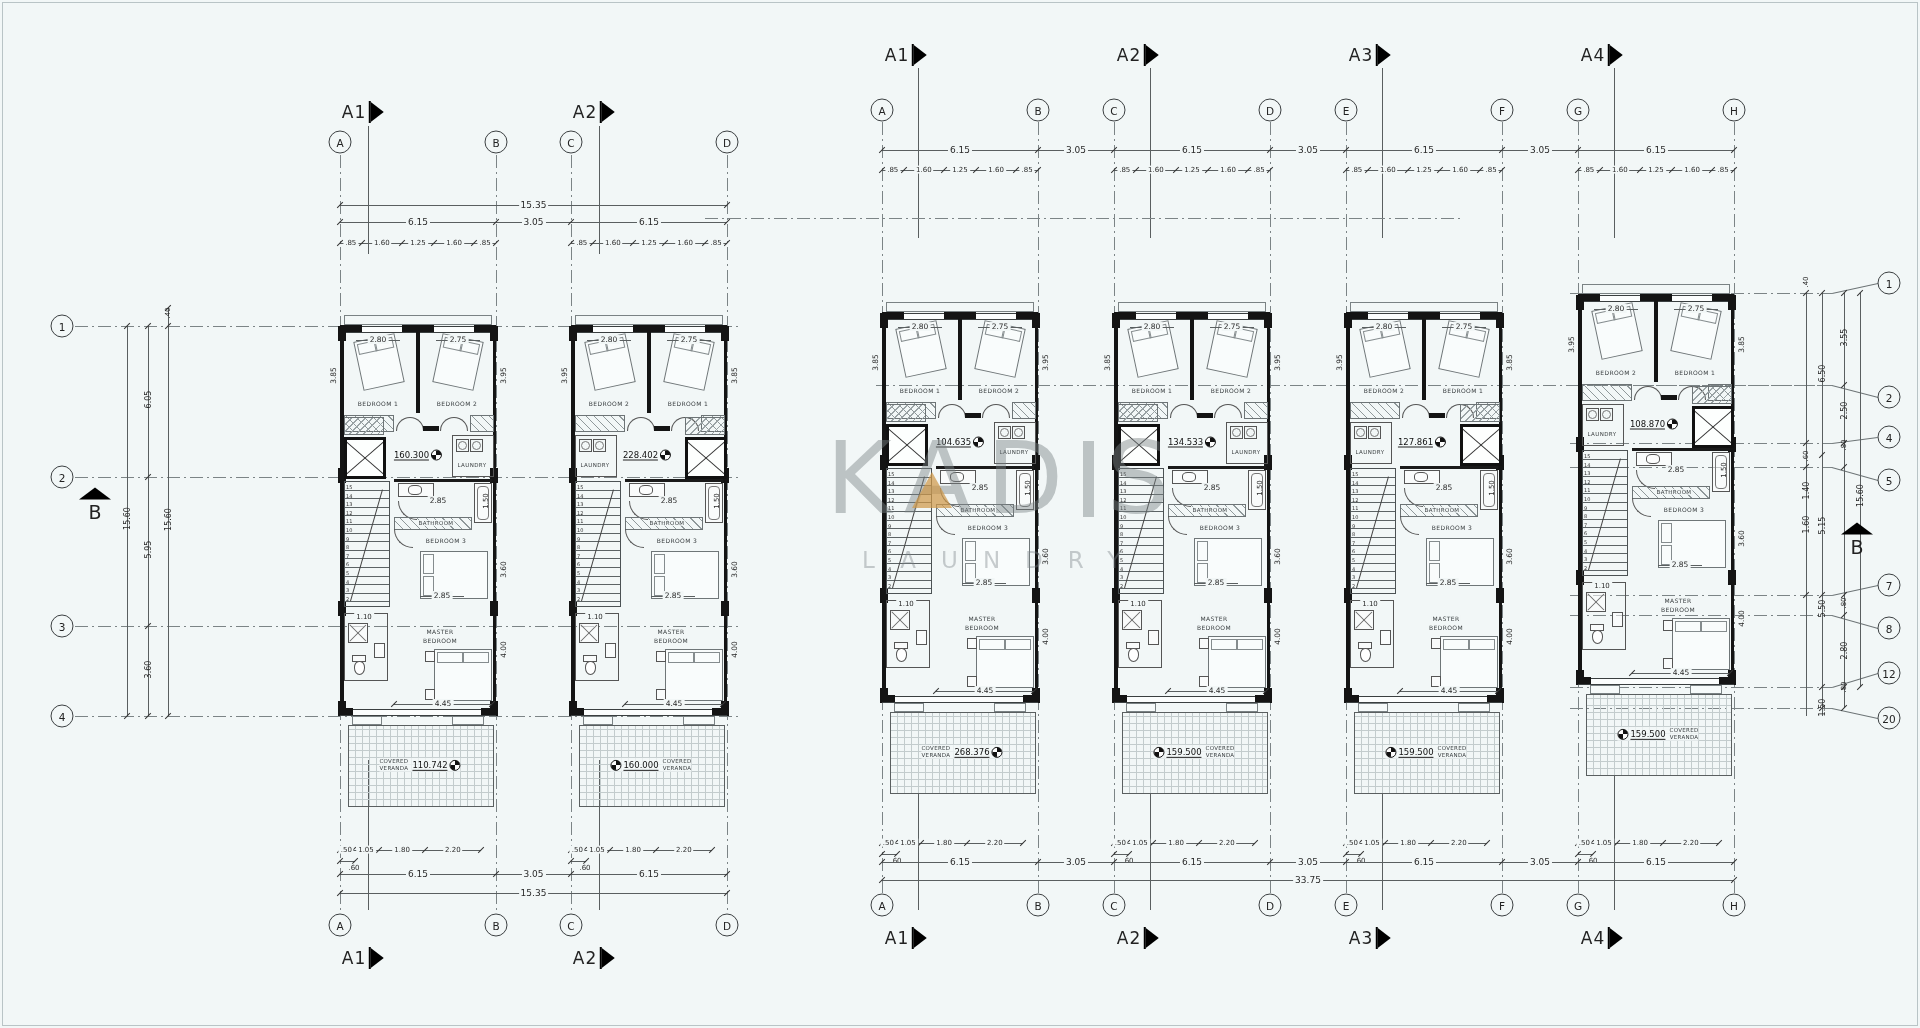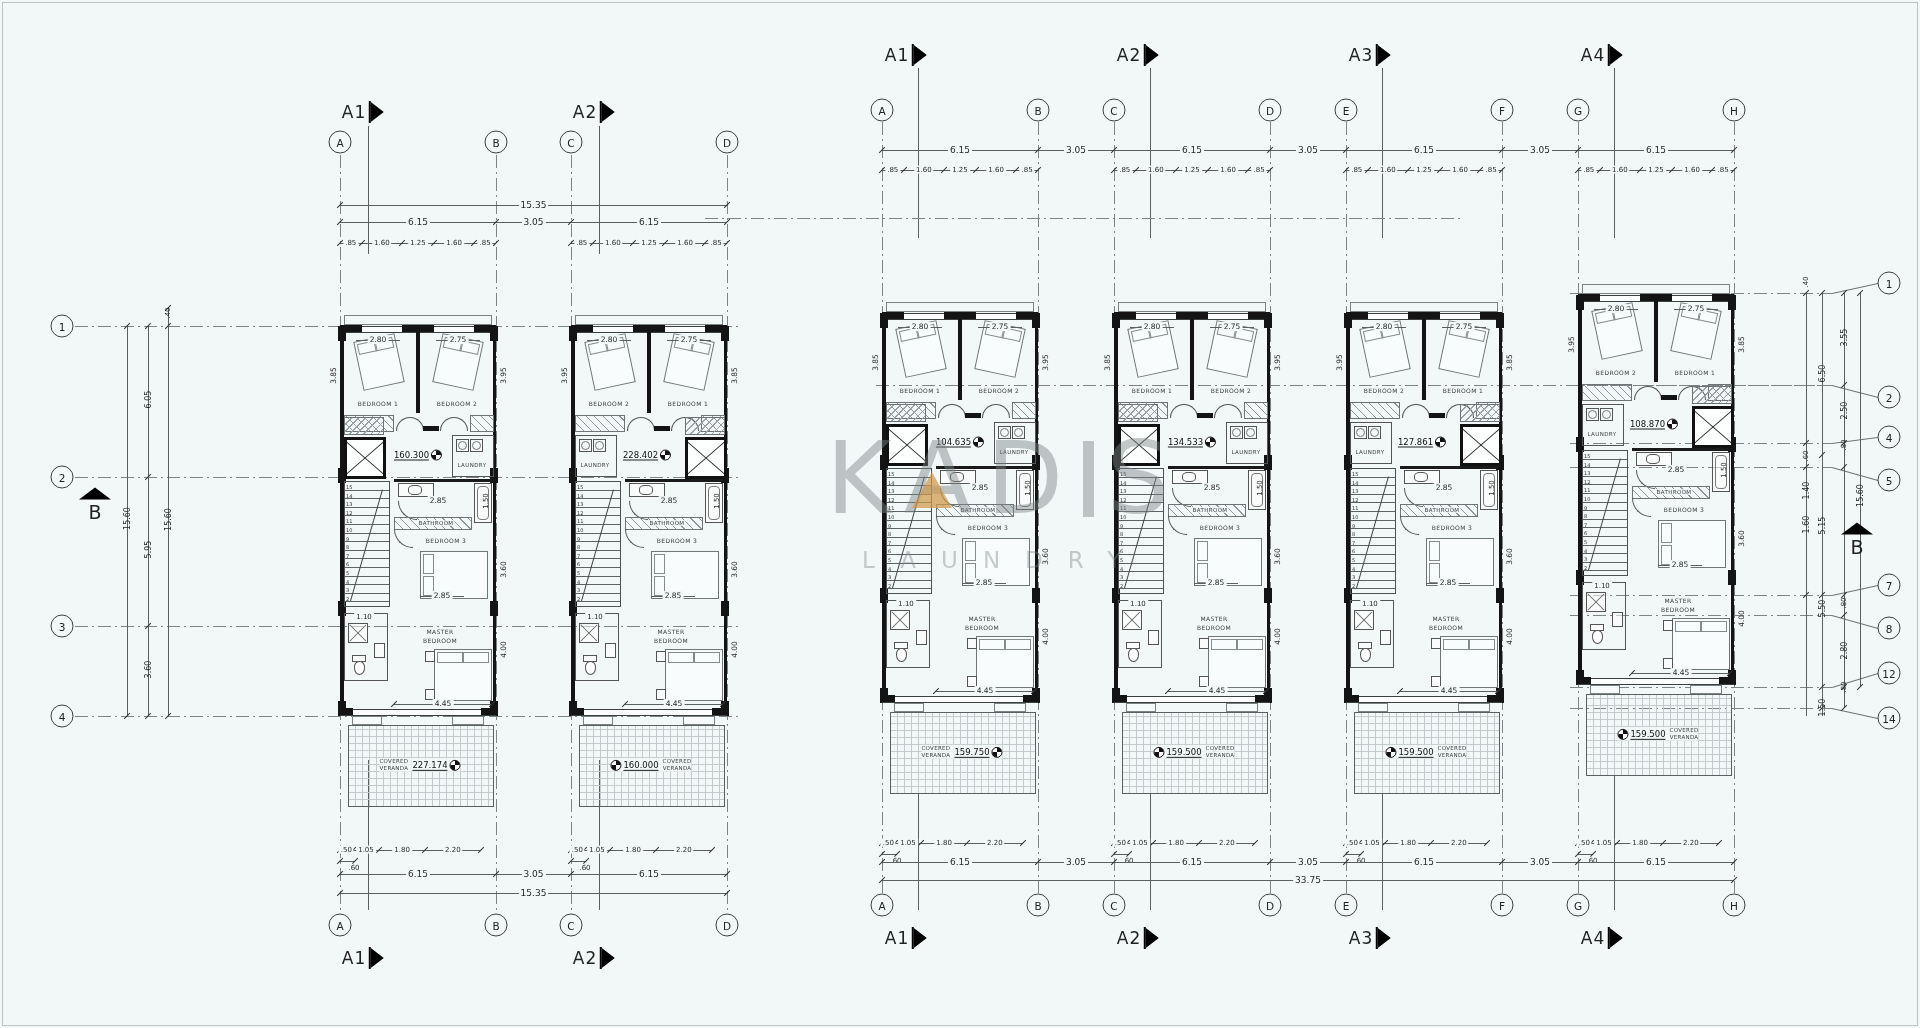--- a/index.html
+++ b/index.html
@@ -449,21 +449,21 @@
       <div class="leader" style="left: 1832px; top: 595px; width: 47.0744px; transform: rotate(-0.214061rad);"></div>
       <div class="bubble" style="left: 1889px; top: 585px;">7</div>
       <div class="dashdot-h" style="left: 1570px; top: 615px; width: 262px;"></div>
       <div class="leader" style="left: 1832px; top: 615px; width: 47.8017px; transform: rotate(0.275426rad);"></div>
       <div class="bubble" style="left: 1889px; top: 628px;">8</div>
       <div class="dashdot-h" style="left: 1570px; top: 687px; width: 262px;"></div>
       <div class="leader" style="left: 1832px; top: 687px; width: 48.0833px; transform: rotate(-0.295441rad);"></div>
       <div class="bubble" style="left: 1889px; top: 673px;">12</div>
       <div class="dashdot-h" style="left: 1570px; top: 708px; width: 262px;"></div>
       <div class="leader" style="left: 1832px; top: 708px; width: 47.0744px; transform: rotate(0.214061rad);"></div>
-      <div class="bubble" style="left: 1889px; top: 718px;">14</div>
+      <div class="bubble" style="left: 1889px; top: 718px;">20</div>
       <div class="dashdot-h" style="left: 876px; top: 385px; width: 960px;"></div>
       <div class="dashdot-h" style="left: 705px; top: 218px; width: 755px;"></div>
       <div class="thin" style="left: 1806px; top: 293px; width: 1px; height: 423px;"></div>
       <div class="tick" style="left: 1806px; top: 293px;"></div>
       <div class="tick" style="left: 1806px; top: 443px;"></div>
       <div class="tick" style="left: 1806px; top: 467px;"></div>
       <div class="tick" style="left: 1806px; top: 595px;"></div>
       <div class="thin" style="left: 1822px; top: 293px; width: 1px; height: 423px;"></div>
       <div class="tick" style="left: 1822px; top: 293px;"></div>
       <div class="tick" style="left: 1822px; top: 455px;"></div>
@@ -616,21 +616,21 @@
         <div class="lbl rot" style="left: 141px; top: 332px; font-size: 7.5px; background: transparent;">4.00</div>
         <div class="glaze" style="left: 0px; top: 396px; width: 156px; height: 5px;"></div>
         <div class="wall" style="left: 0px; top: 395px; width: 13px; height: 7px;"></div>
         <div class="wall" style="left: 141px; top: 395px; width: 15px; height: 7px;"></div>
         <div class="sill" style="left: 12px; top: 403px; width: 28px; height: 7px;"></div>
         <div class="sill" style="left: 112px; top: 403px; width: 30px; height: 7px;"></div>
         <div class="veranda" style="left: 8px; top: 412px; width: 144px; height: 80px;"></div>
         <div class="lvl" style="left: 80px; top: 452px; gap: 4px;">
           <span style="font-size:5.5px;letter-spacing:.3px;color:#3a3f41;line-height:1.3;text-align:center">COVERED<br>VERANDA</span>
           <span style="display:inline-flex;align-items:center;gap:2px">
-            <span class="num">227.174</span>
+            <span class="num">110.742</span>
             <span class="lvl-marker"></span>
           </span>
         </div>
       </div>
       <div class="abs" style="left: 571px; top: 313px; width: 156px; height: 495px;">
         <div class="sill" style="left: 4px; top: 2px; width: 146px; height: 8px; background: transparent;"></div>
         <div class="glaze" style="left: 0px; top: 13px; width: 156px; height: 5px;"></div>
         <div class="wall" style="left: 0px; top: 12px; width: 21.5px; height: 7px;"></div>
         <div class="wall" style="left: 62px; top: 12px; width: 32px; height: 7px;"></div>
         <div class="wall" style="left: 134px; top: 12px; width: 22px; height: 7px;"></div>
@@ -870,21 +870,21 @@
         <div class="lbl rot" style="left: 141px; top: 332px; font-size: 7.5px; background: transparent;">4.00</div>
         <div class="glaze" style="left: 0px; top: 396px; width: 156px; height: 5px;"></div>
         <div class="wall" style="left: 0px; top: 395px; width: 13px; height: 7px;"></div>
         <div class="wall" style="left: 141px; top: 395px; width: 15px; height: 7px;"></div>
         <div class="sill" style="left: 12px; top: 403px; width: 28px; height: 7px;"></div>
         <div class="sill" style="left: 112px; top: 403px; width: 30px; height: 7px;"></div>
         <div class="veranda" style="left: 8px; top: 412px; width: 144px; height: 80px;"></div>
         <div class="lvl" style="left: 80px; top: 452px; gap: 4px;">
           <span style="font-size:5.5px;letter-spacing:.3px;color:#3a3f41;line-height:1.3;text-align:center">COVERED<br>VERANDA</span>
           <span style="display:inline-flex;align-items:center;gap:2px">
-            <span class="num">159.750</span>
+            <span class="num">268.376</span>
             <span class="lvl-marker"></span>
           </span>
         </div>
       </div>
       <div class="abs" style="left: 1114px; top: 300px; width: 156px; height: 495px;">
         <div class="sill" style="left: 4px; top: 2px; width: 146px; height: 8px; background: transparent;"></div>
         <div class="glaze" style="left: 0px; top: 13px; width: 156px; height: 5px;"></div>
         <div class="wall" style="left: 0px; top: 12px; width: 21.5px; height: 7px;"></div>
         <div class="wall" style="left: 62px; top: 12px; width: 32px; height: 7px;"></div>
         <div class="wall" style="left: 134px; top: 12px; width: 22px; height: 7px;"></div>

